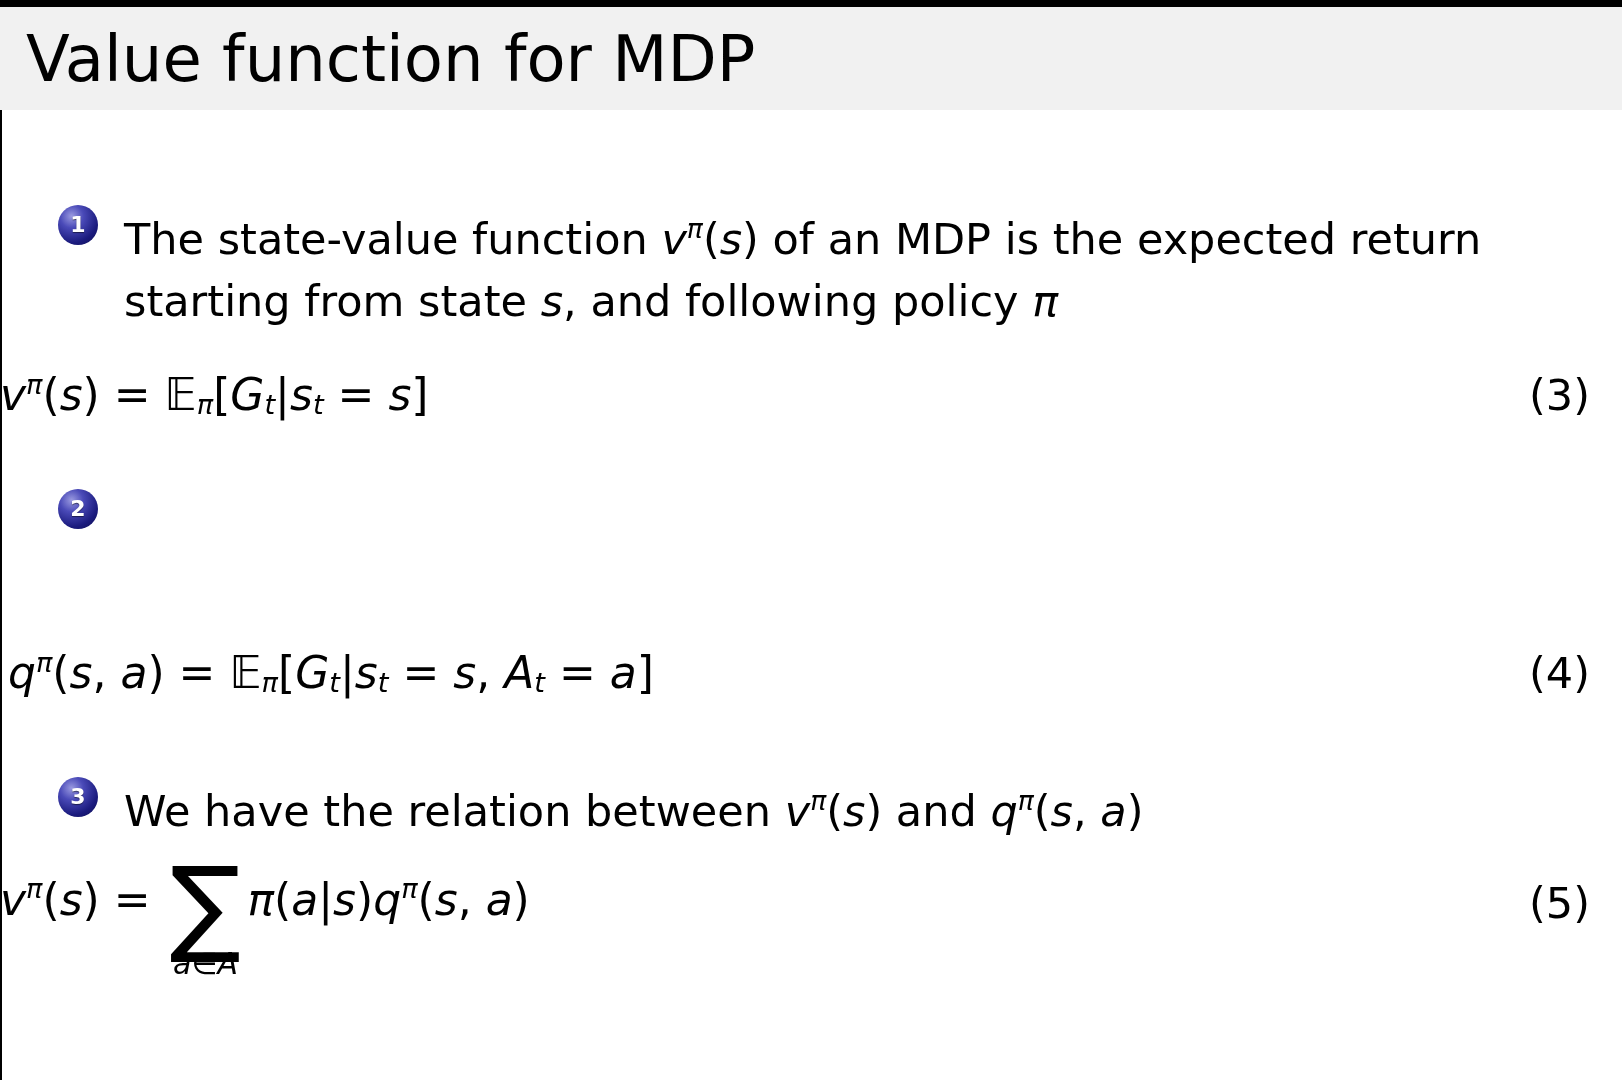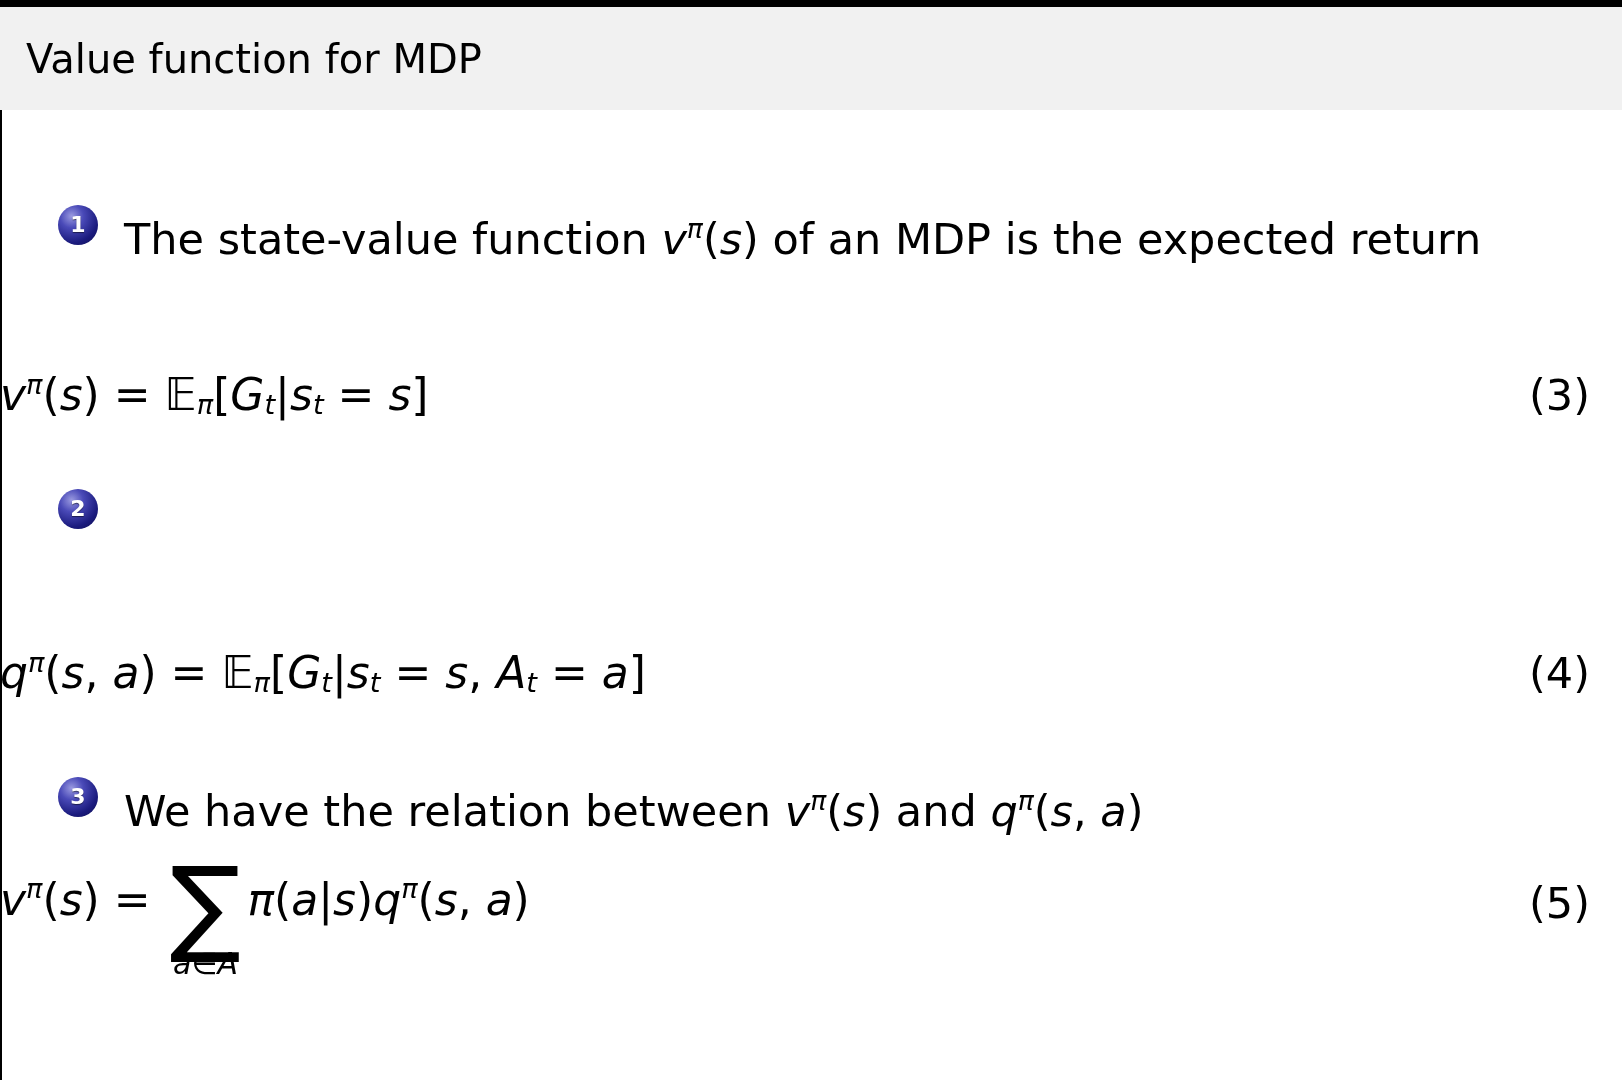--- a/index.html
+++ b/index.html
@@ -17,21 +17,21 @@
   .left-strip{
     position:absolute;top:0;left:0;width:2px;height:1080px;background:#000000;
   }
   .frametitle{
     position:absolute;top:7px;left:0;right:0;height:103px;
     background:#f1f1f1;
     display:flex;align-items:center;
     padding-left:26px;box-sizing:border-box;
   }
   .frametitle h1{
-    margin:0;font-size:40px;font-weight:normal;letter-spacing:0;
+    margin:0;font-size:64px;font-weight:normal;letter-spacing:0;
     font-family:"DejaVu Sans", sans-serif;
   }
   .bullet{
     position:absolute;left:58px;right:70px;
     padding-left:66px;box-sizing:border-box;
     font-size:43px;line-height:62px;
   }
   .bullet-1{top:198px;}
   .bullet-2{top:482px;}
   .bullet-3{top:770px;}
@@ -42,21 +42,21 @@
     color:#ffffff;font-size:22px;font-weight:bold;
     display:flex;align-items:center;justify-content:center;
     text-shadow:0 1px 1px rgba(0,0,0,0.5);
   }
   .eq-row{
     position:absolute;left:0;right:0;
     display:flex;align-items:center;
     font-size:44px;
   }
   .eq-row-3{top:350px;height:90px;}
-  .eq-row-4{top:628px;height:90px;}
+  .eq-row-4{top:628px;height:90px;padding-left:8px;}
   .eq-row-5{top:842px;height:122px;}
   .eq-num{
     position:absolute;right:32px;top:50%;transform:translateY(-50%);
     font-size:43px;
   }
   
   .tk-n{font-style:normal;}
   .tk-i{font-style:italic;}
   .tk-sup{font-style:italic;font-size:0.62em;vertical-align:0.6em;letter-spacing:0;}
   .tk-sub{font-style:italic;font-size:0.62em;vertical-align:-0.15em;}
@@ -81,20 +81,21 @@
   <div class="top-strip"></div>
   <div class="left-strip"></div>
 
   <header class="frametitle">
     <h1>Value function for MDP</h1>
   </header>
 
   <div class="bullet bullet-1">
     <span class="ball">1</span>
     <div><span class="tk-n">The state-value function </span><span class="tk-i">v</span><span class="tk-sup">π</span><span class="tk-n">(</span><span class="tk-i">s</span><span class="tk-n">) of an MDP is the expected return</span></div>
+    <div><span class="tk-n">starting from state </span><span class="tk-i">s</span><span class="tk-n">, and following policy </span><span class="tk-i">π</span></div>
   </div>
 
   <div class="eq-row eq-row-3">
     <span class="eq"><span class="tk-i">v</span><span class="tk-sup">π</span><span class="tk-n">(</span><span class="tk-i">s</span><span class="tk-n">) = </span><span class="tk-bb">𝔼</span><span class="tk-sub">π</span><span class="tk-n">[</span><span class="tk-i">G</span><span class="tk-sub">t</span><span class="tk-n">|</span><span class="tk-i">s</span><span class="tk-sub">t</span><span class="tk-n"> = </span><span class="tk-i">s</span><span class="tk-n">]</span></span>
     <span class="eq-num">(3)</span>
   </div>
 
   <div class="bullet bullet-2">
     <span class="ball">2</span>
   </div>

